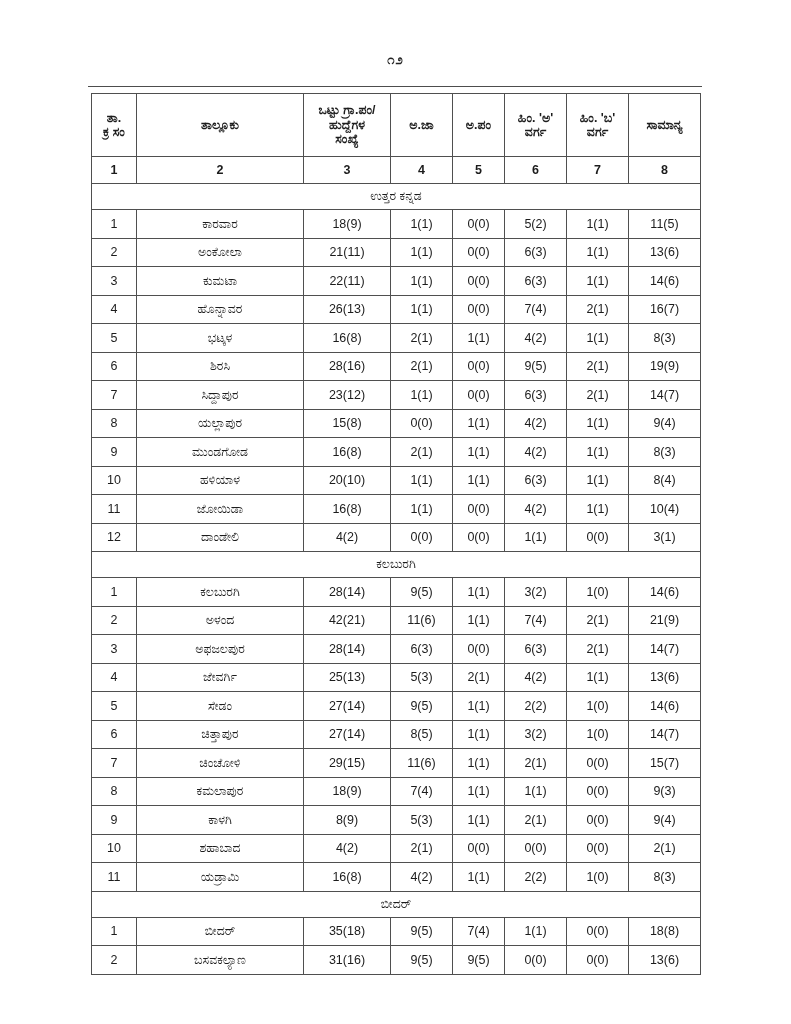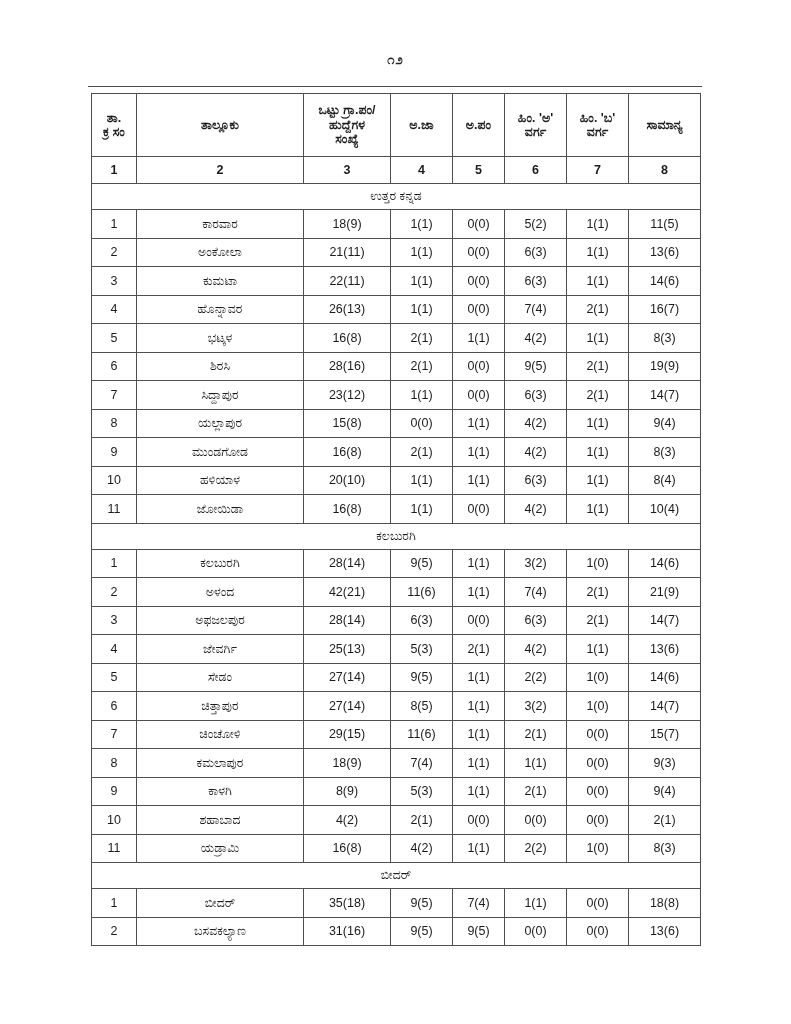--- a/index.html
+++ b/index.html
@@ -234,20 +234,30 @@
       <tr class="data-row">
         <td class="sl">11</td>
         <td class="taluk">ಜೋಯಿಡಾ</td>
         <td class="val">16(8)</td>
         <td class="val">1(1)</td>
         <td class="val">0(0)</td>
         <td class="val">4(2)</td>
         <td class="val">1(1)</td>
         <td class="val">10(4)</td>
       </tr>
+      <tr class="data-row">
+        <td class="sl">12</td>
+        <td class="taluk">ದಾಂಡೇಲಿ</td>
+        <td class="val">4(2)</td>
+        <td class="val">0(0)</td>
+        <td class="val">0(0)</td>
+        <td class="val">1(1)</td>
+        <td class="val">0(0)</td>
+        <td class="val">3(1)</td>
+      </tr>
       <tr>
         <td class="section" colspan="8">ಕಲಬುರಗಿ</td>
       </tr>
       <tr class="data-row">
         <td class="sl">1</td>
         <td class="taluk">ಕಲಬುರಗಿ</td>
         <td class="val">28(14)</td>
         <td class="val">9(5)</td>
         <td class="val">1(1)</td>
         <td class="val">3(2)</td>

